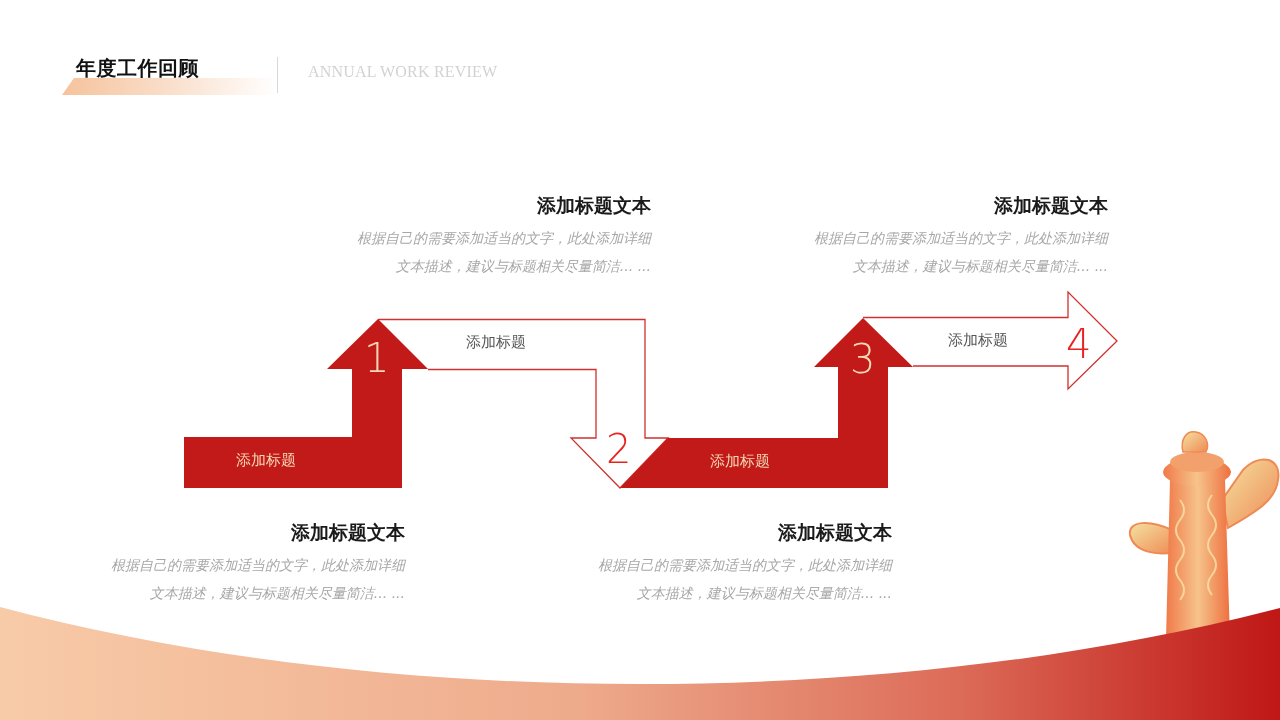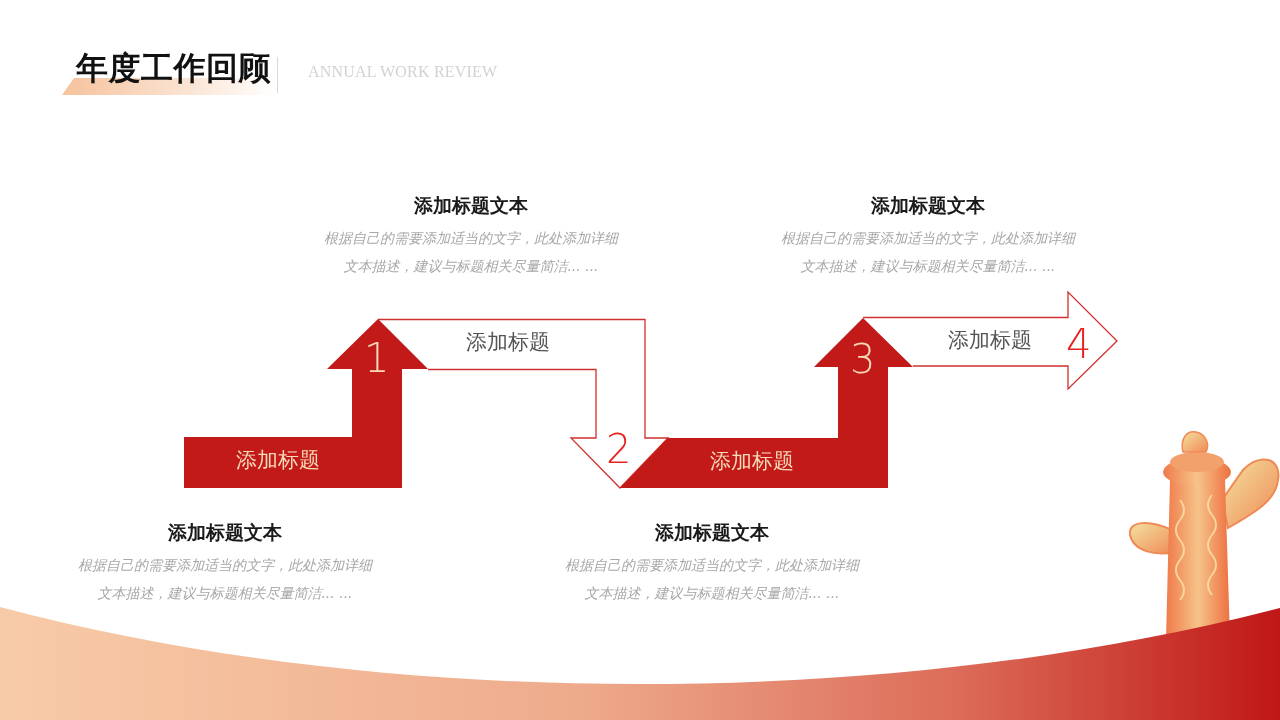--- a/index.html
+++ b/index.html
@@ -9,36 +9,36 @@
     font-family: "DejaVu Sans", "Liberation Sans", sans-serif;
   }
   .abs { position: absolute; }
   
   .title-bar {
     left: 62px; top: 78px; width: 215px; height: 17px;
     background: linear-gradient(90deg, #f6c29c 0%, #f9dcc6 45%, rgba(255,255,255,0) 100%);
     clip-path: polygon(12px 0, 100% 0, 100% 100%, 0 100%);
   }
   .page-title {
-    left: 76px; top: 52px; font-size: 32px; font-weight: bold; color: #111;
+    left: 76px; top: 52px; font-size: 20px; font-weight: bold; color: #111;
     letter-spacing: 0.5px; line-height: 32px; text-align: right;
   }
   .title-divider {
     left: 277px; top: 57px; width: 1px; height: 36px; background: #d8d8d8;
   }
   .subtitle {
     left: 308px; top: 61px; font-size: 16px; color: #d2d2d2;
     font-family: Liberation Serif, serif; letter-spacing: 0.2px; line-height: 22px;
   }
   
-  .block { text-align: center; }
+  .block { text-align: right; }
   .block .head { font-size: 19px; font-weight: bold; color: #1a1a1a; line-height: 26px; }
   .block .desc { font-size: 14px; color: #a7a7a7; line-height: 29px; margin-top: 6px; font-style: italic; }
   .step-label {
-    font-size: 21px; line-height: 24px; white-space: nowrap;
+    font-size: 15px; line-height: 24px; white-space: nowrap;
   }
   .step-num {
     font-size: 40px; line-height: 44px; font-family: "DejaVu Sans", sans-serif; font-weight: 200;
   }
   svg.diagram { left: 0; top: 0; }
 </style>
 </head>
 <body>
 
 <div class="abs title-bar"></div>

